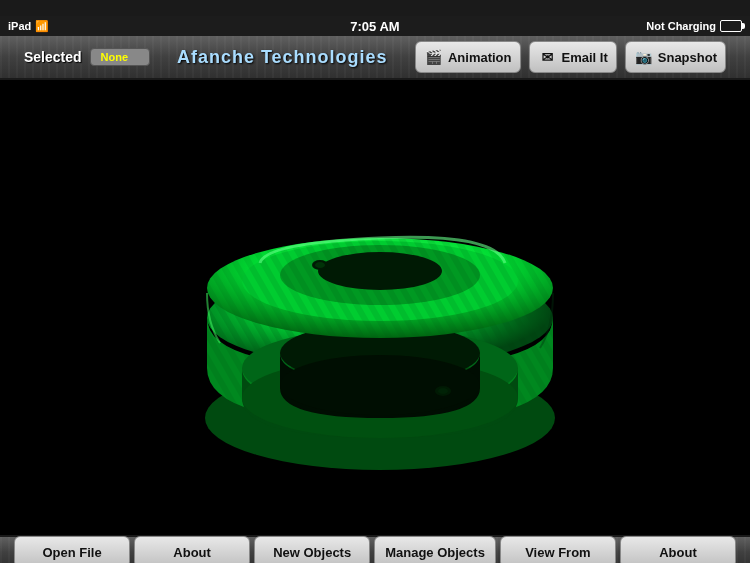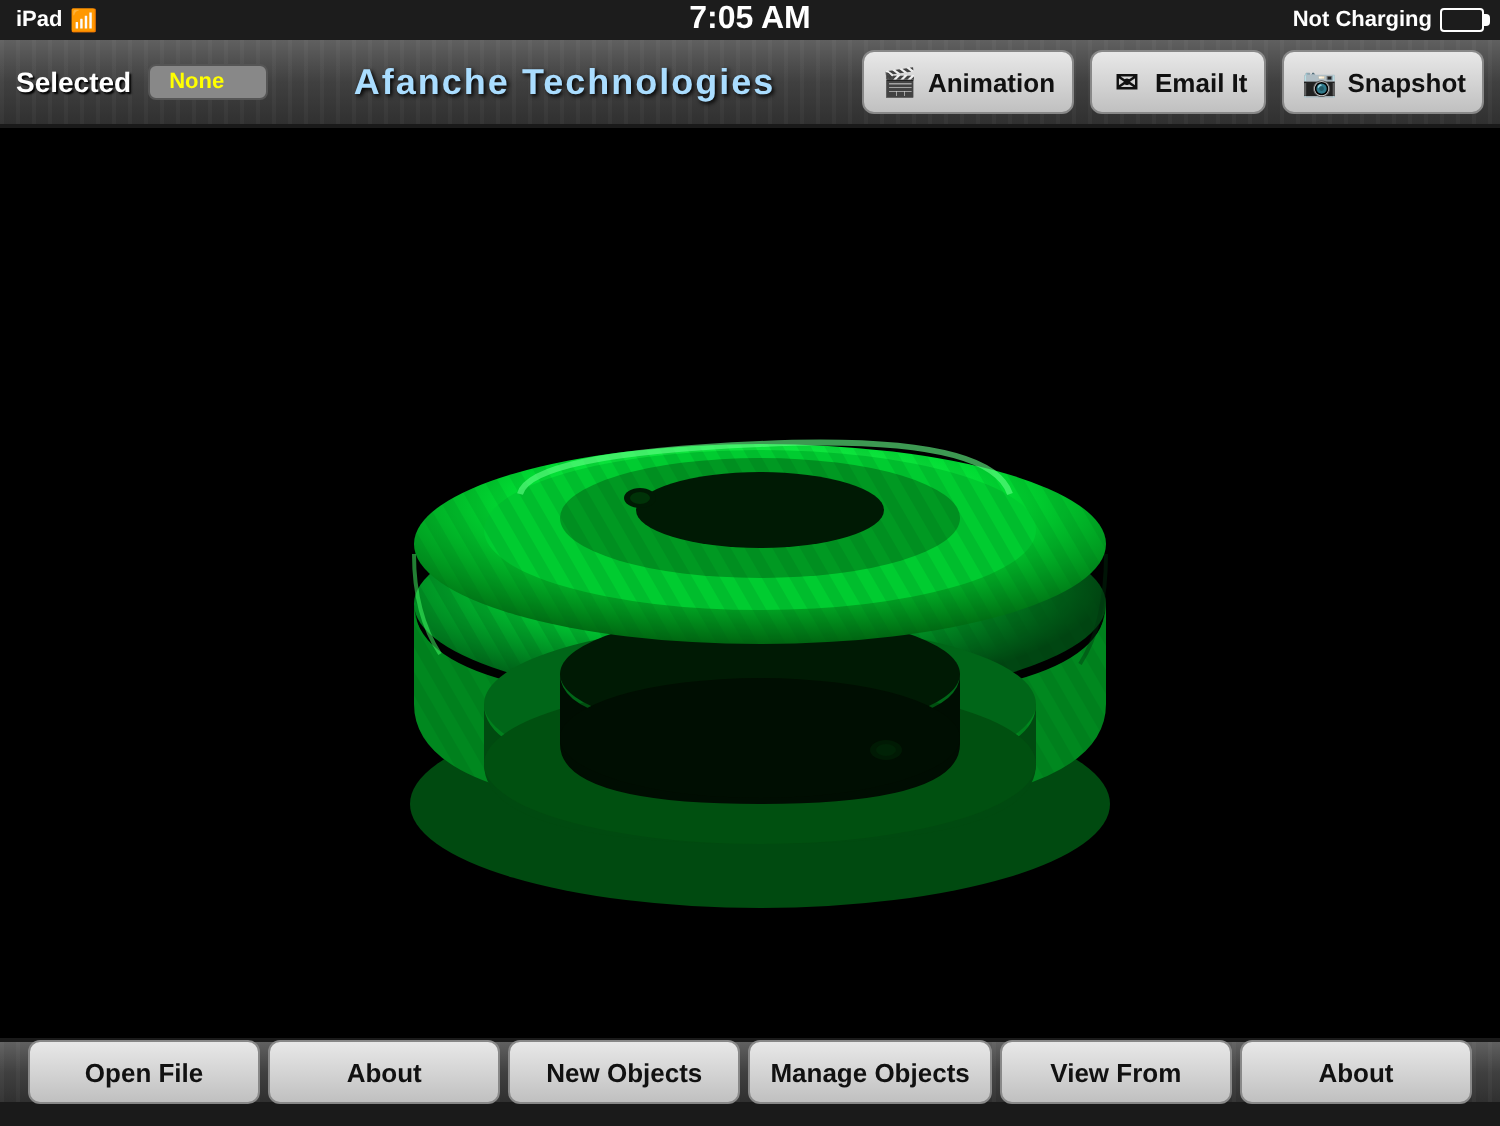--- a/index.html
+++ b/index.html
@@ -17,35 +17,36 @@
       width: 750px;
       height: 20px;
       background: #1c1c1c;
       display: flex;
       align-items: center;
       justify-content: space-between;
       padding: 0 8px;
       color: white;
       font-size: 11px;
       font-weight: bold;
+      margin-top: 16px;
     }
 
     .status-left { display: flex; align-items: center; gap: 4px; }
-    .status-center { position: absolute; left: 50%; transform: translateX(-50%); font-size: 16px; font-weight: bold; color: white; }
+    .status-center { position: absolute; left: 50%; transform: translateX(-50%); font-size: 13px; font-weight: bold; color: white; }
     .status-right { display: flex; align-items: flex-end; gap: 4px; font-size: 11px; }
 
     
     #toolbar {
       width: 750px;
       height: 44px;
       background: linear-gradient(180deg, #5a5a5a 0%, #3a3a3a 50%, #2a2a2a 100%);
       border-bottom: 2px solid #1a1a1a;
       display: flex;
       align-items: center;
-      padding: 0 8px;
+      padding: 0 24px;
       gap: 8px;
       
       background-image: repeating-linear-gradient(
         90deg,
         rgba(255,255,255,0.03) 0px,
         rgba(255,255,255,0.03) 2px,
         transparent 2px,
         transparent 8px
       ), linear-gradient(180deg, #606060 0%, #404040 50%, #303030 100%);
     }

